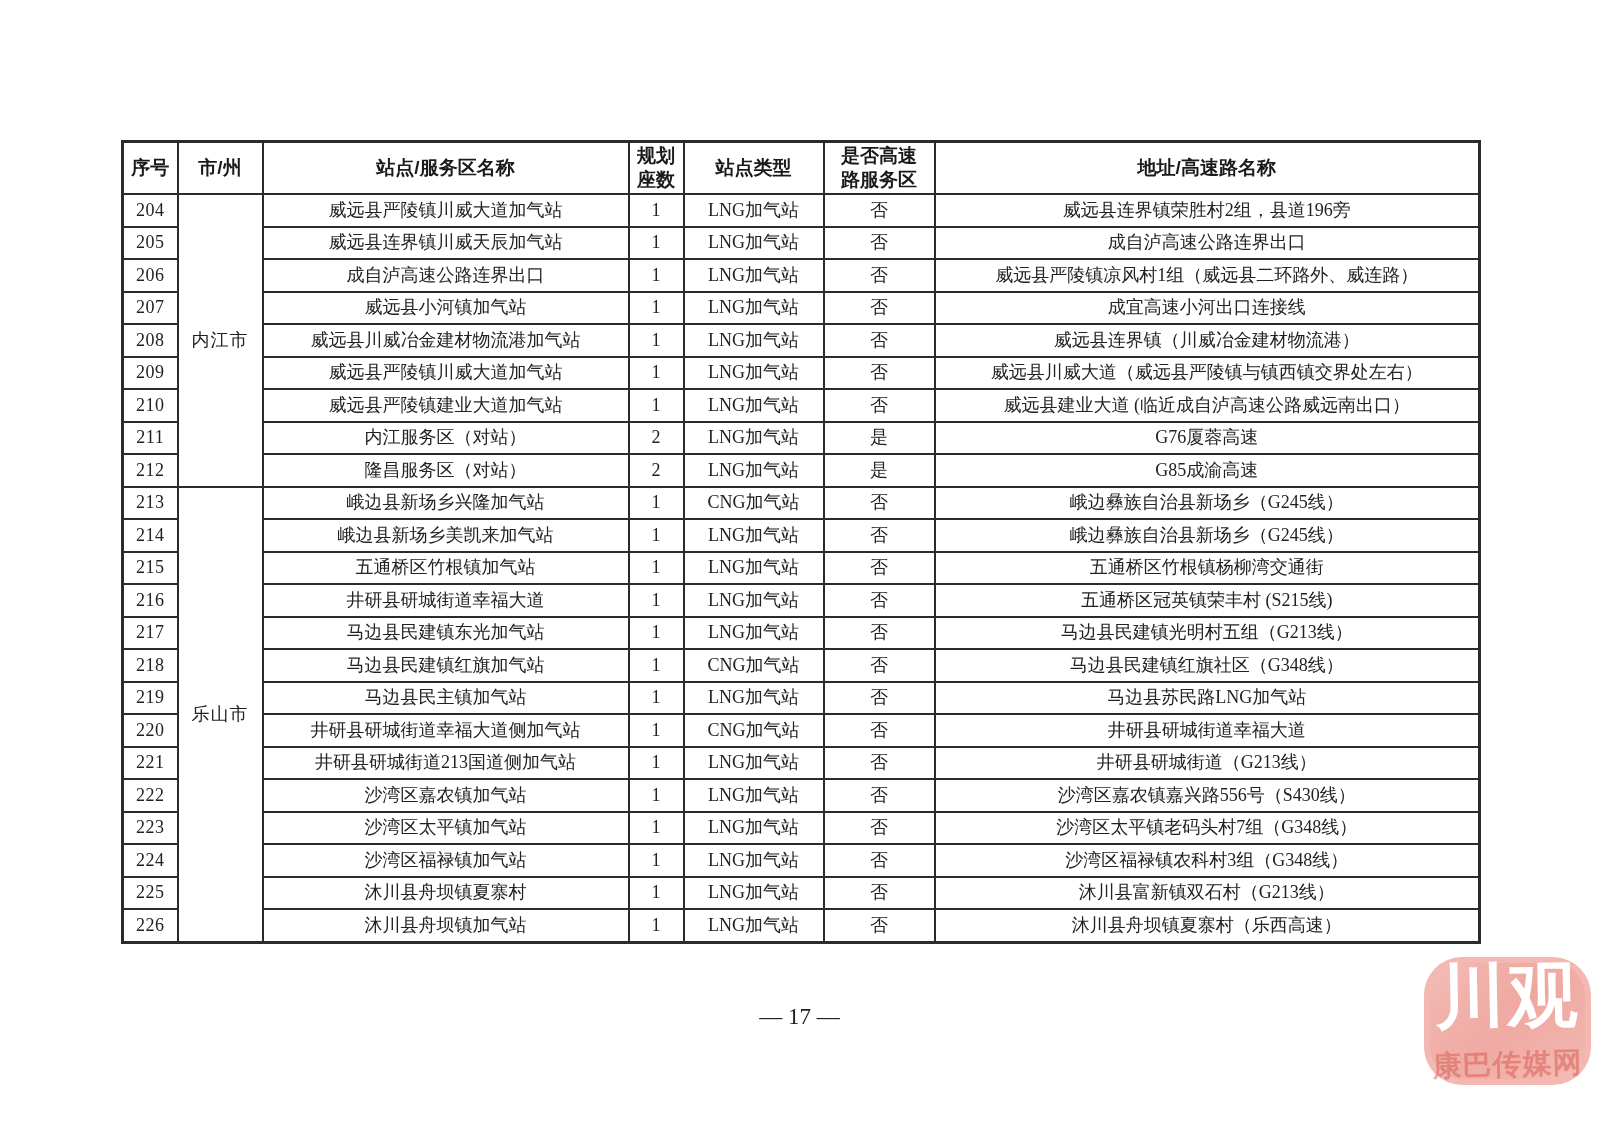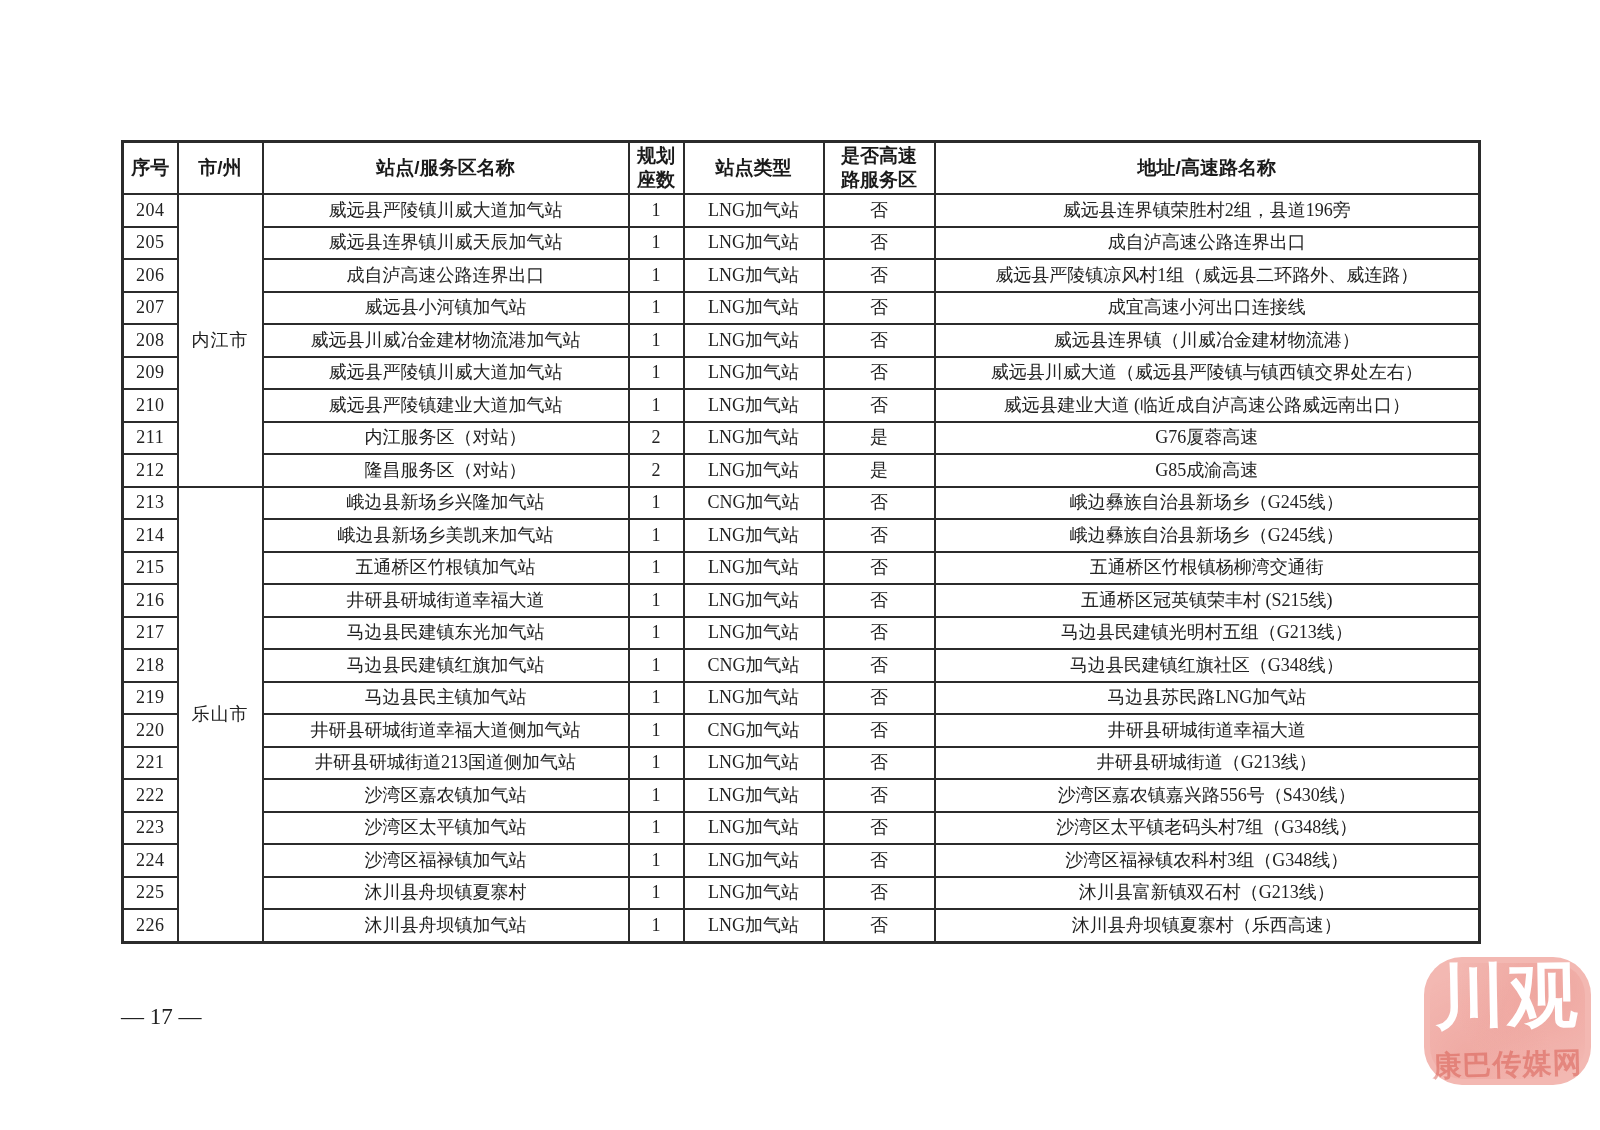--- a/index.html
+++ b/index.html
@@ -33,21 +33,21 @@
   td.c-no{font-size:19px;letter-spacing:0.5px;margin-top:35px;}
   td.c-city{font-size:19px;letter-spacing:1px;}
   td.c-seats{font-size:19px;}
   td.c-type{font-size:17.5px;}
   td.c-hw{font-size:18px;}
   td.c-name,td.c-address{font-size:17.5px;}
 
   
   .page-number{
     position:absolute;left:121px;top:1004px;width:1357px;
-    font-size:23px;color:#222222;
+    text-align:center;font-size:23px;color:#222222;
     font-family:"Liberation Serif","DejaVu Serif",serif;
   }
 
   
   .watermark{
     position:absolute;left:1424px;top:957px;width:167px;height:128px;
     background:#f3b8b2;border-radius:38px;z-index:5;text-align:center;
   }
   .watermark::before{
     content:"";position:absolute;inset:6px;border-radius:32px;

